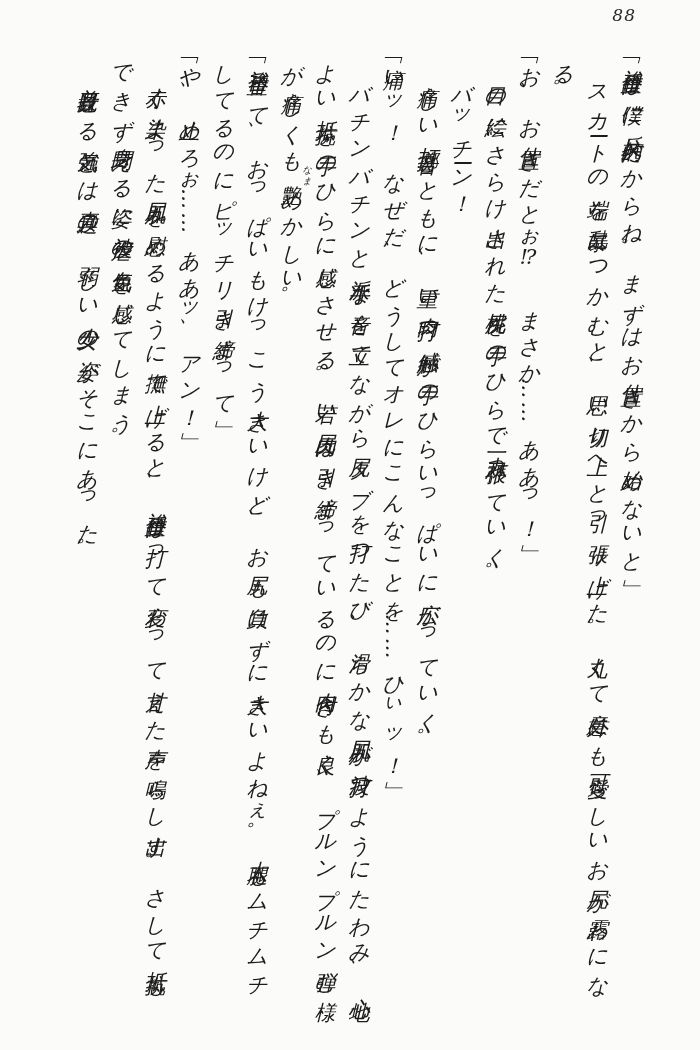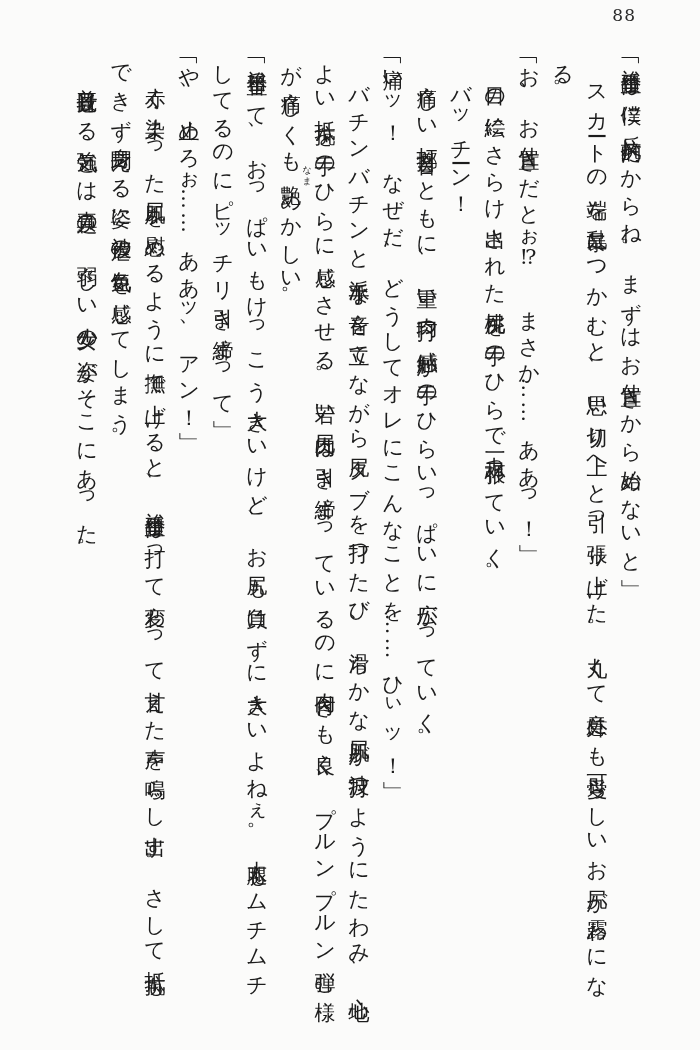--- a/index.html
+++ b/index.html
@@ -9,20 +9,21 @@
     height: 1050px;
     background: #fbfbfa;
     font-family: "DejaVu Serif", "Liberation Serif", serif;
   }
   .book-page {
     position: relative;
     width: 700px;
     height: 1050px;
     overflow: hidden;
     background: #fbfbfa;
+    font-style: italic;
   }
   .page-number {
     position: absolute;
     top: 5px;
     right: 64px;
     font-size: 17px;
     color: #2a2a2a;
     letter-spacing: 1px;
   }
   .text-block {

